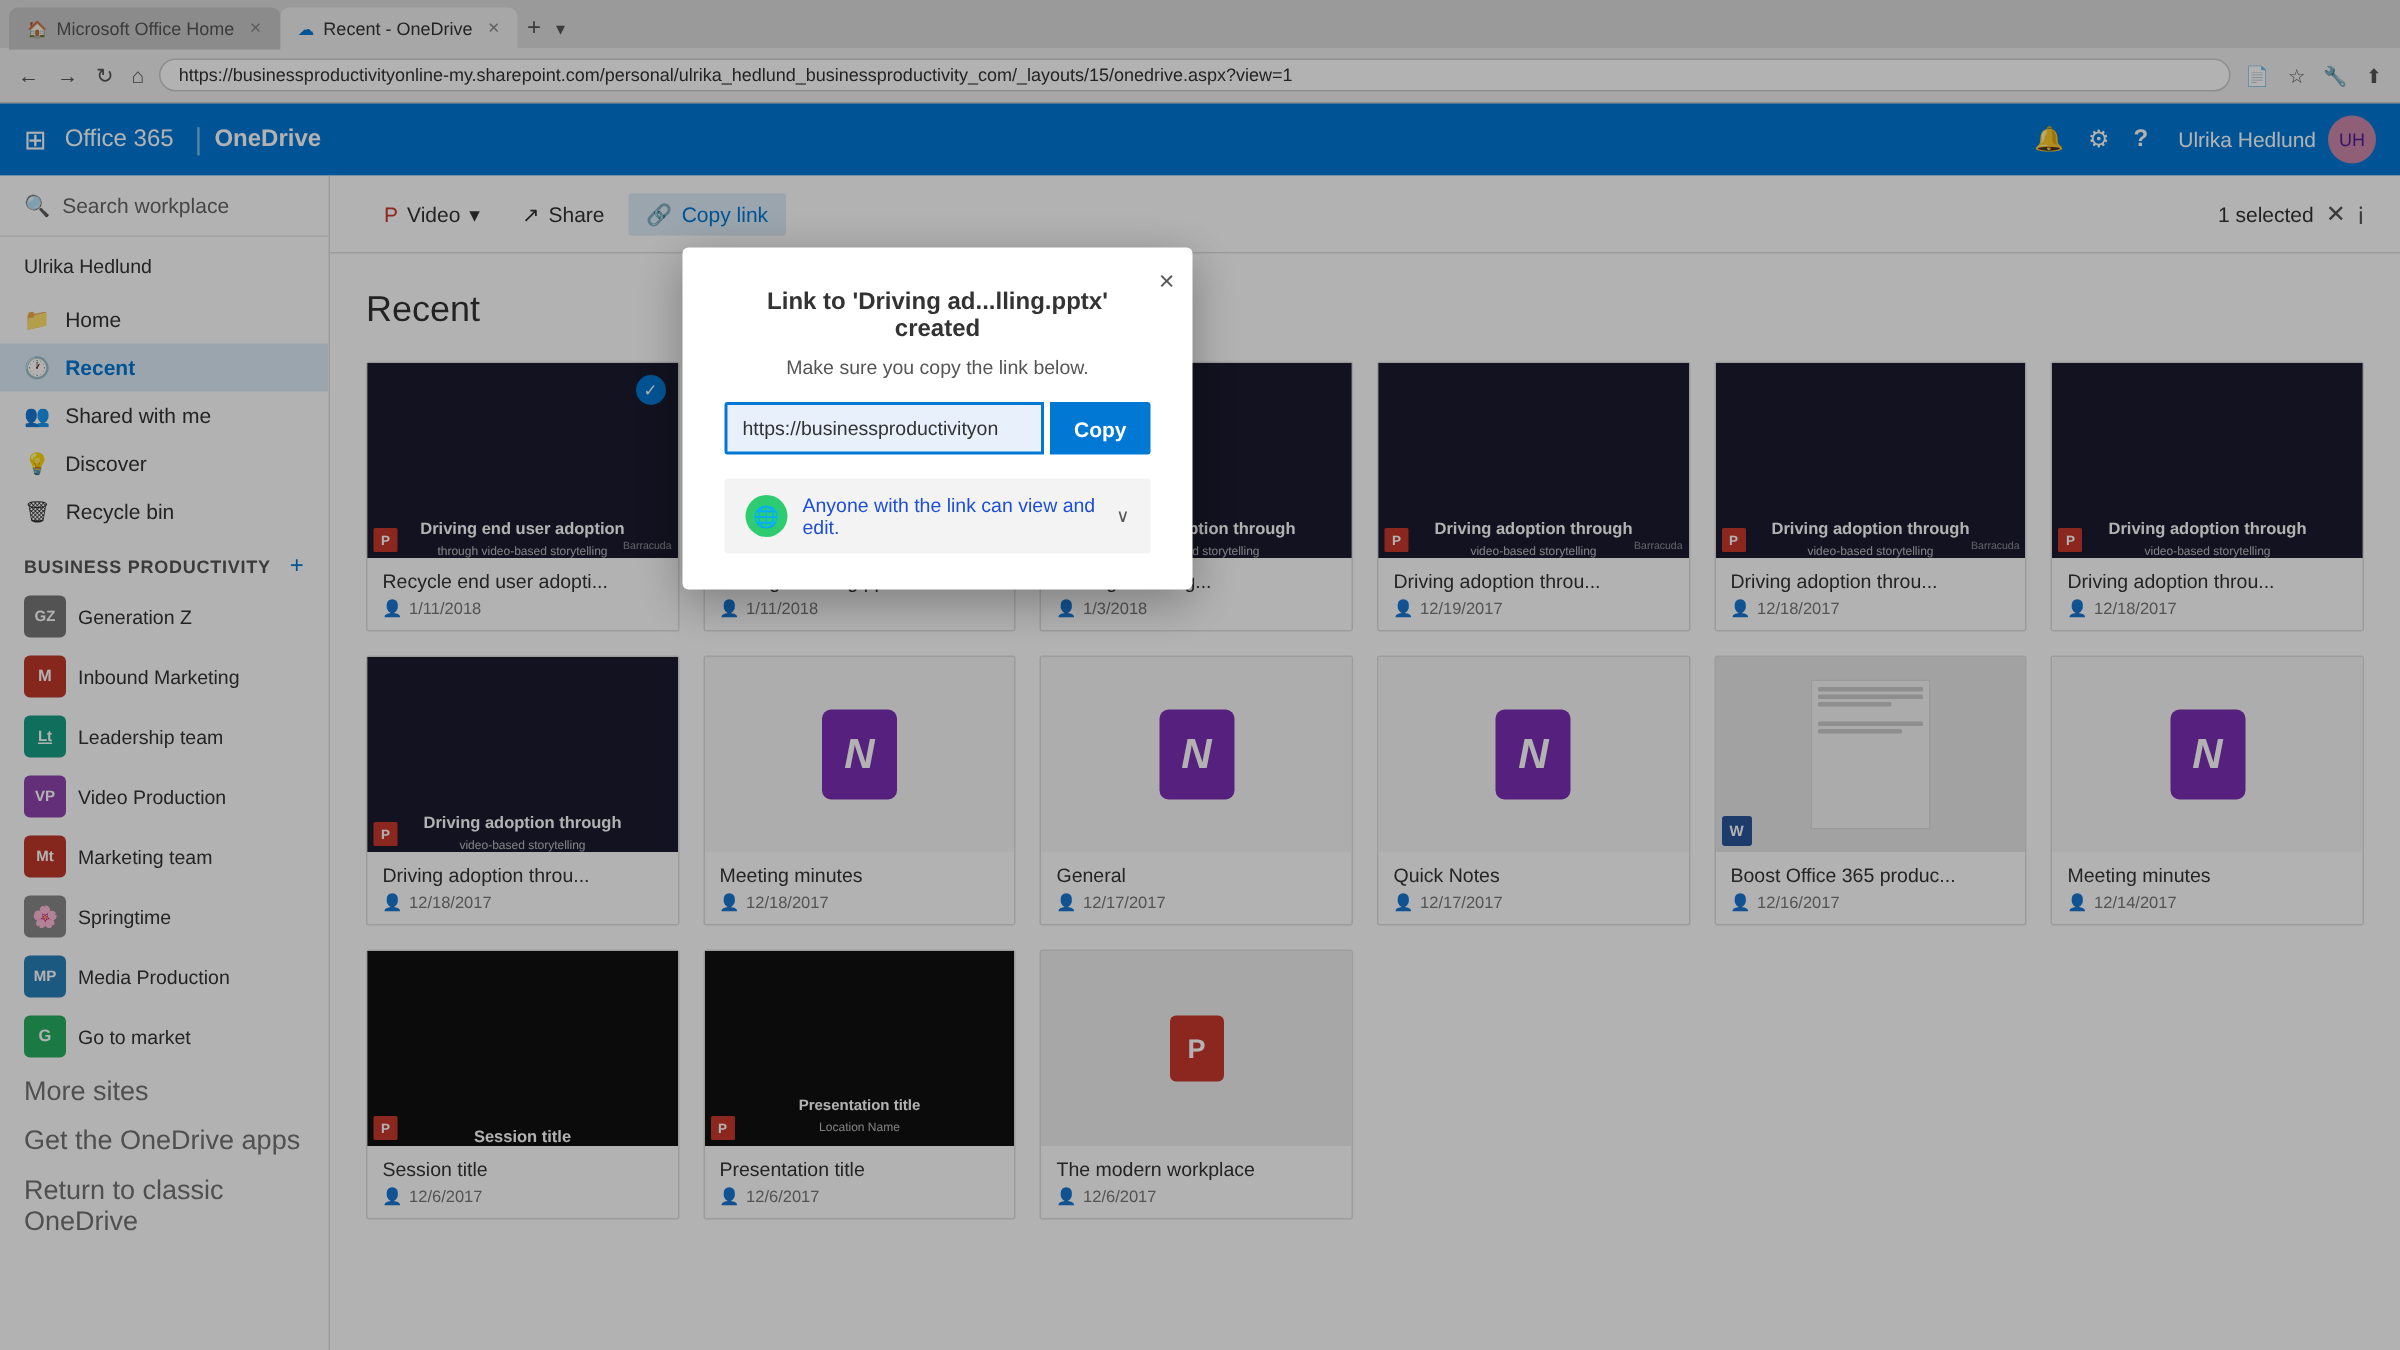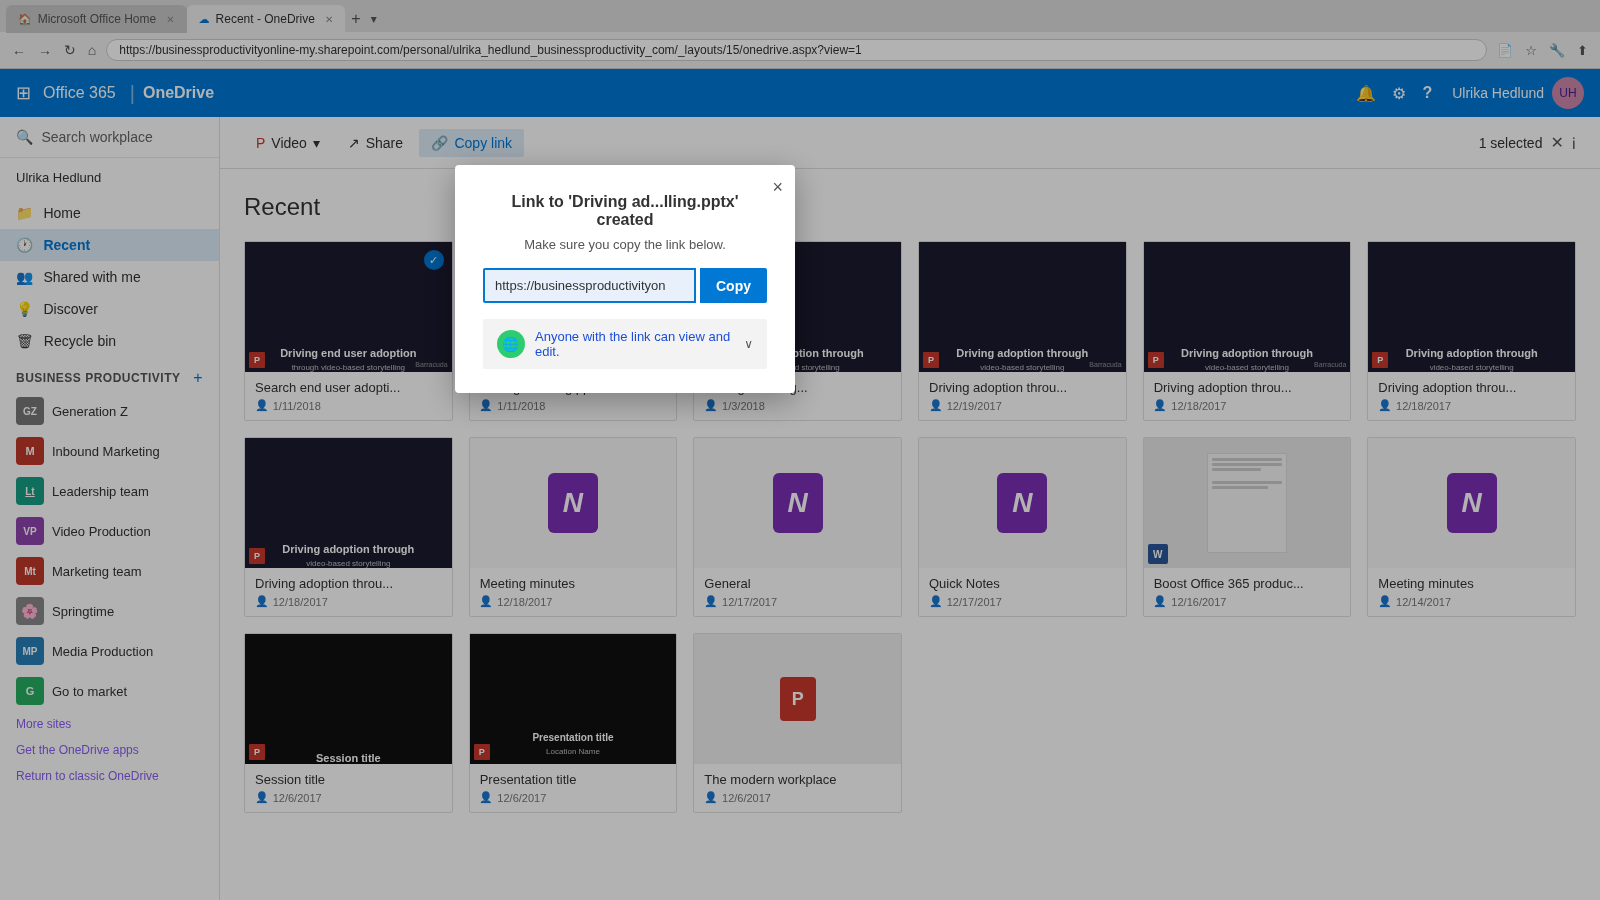--- a/index.html
+++ b/index.html
@@ -46,21 +46,21 @@
     .sidebar-search-icon { color: #666; font-size: 14px; }
     .sidebar-search-text { color: #666; font-size: 14px; }
     .sidebar-user { padding: 12px 16px; font-size: 13px; color: #333; font-weight: 500; }
     .sidebar-nav-item { display: flex; align-items: center; gap: 10px; padding: 8px 16px; cursor: pointer; color: #333; font-size: 14px; }
     .sidebar-nav-item.active { background: #deecf9; color: #0078d4; font-weight: 600; }
     .sidebar-nav-icon { font-size: 14px; }
     .sidebar-section-header { display: flex; align-items: center; justify-content: space-between; padding: 12px 16px 4px; font-size: 12px; color: #555; font-weight: 600; text-transform: uppercase; letter-spacing: 0.5px; }
     .sidebar-add-btn { cursor: pointer; color: #0078d4; font-size: 16px; font-weight: 300; }
     .sidebar-site-item { display: flex; align-items: center; gap: 8px; padding: 6px 16px; cursor: pointer; font-size: 13px; color: #333; }
     .site-avatar { width: 28px; height: 28px; border-radius: 4px; display: flex; align-items: center; justify-content: center; font-size: 11px; font-weight: 600; color: white; flex-shrink: 0; }
-    .sidebar-link { padding: 6px 16px; font-size: 12px; color: #8b5cf6; cursor: pointer; }
+    .sidebar-link { padding: 6px 16px; font-size: 18px; color: #737373; cursor: pointer; }
 
     
     .content { flex: 1; overflow-y: auto; background: #fff; }
     .content-toolbar { display: flex; align-items: center; padding: 8px 24px; border-bottom: 1px solid #e0e0e0; gap: 4px; height: 52px; flex-shrink: 0; position: sticky; top: 0; background: #fff; z-index: 10; }
     .toolbar-btn { display: flex; align-items: center; gap: 6px; padding: 6px 12px; border: none; background: none; cursor: pointer; color: #333; font-size: 14px; border-radius: 2px; }
     .toolbar-btn.active { background: #deecf9; color: #0078d4; }
     .toolbar-spacer { flex: 1; }
     .selected-badge { display: flex; align-items: center; gap: 8px; font-size: 14px; color: #333; }
     .selected-close { cursor: pointer; color: #555; font-size: 16px; }
     .selected-info { cursor: pointer; color: #555; font-size: 16px; }
@@ -269,21 +269,21 @@
             <div class="file-thumbnail">
               <div class="ppt-thumb ppt-dark">
                 <div class="thumb-title-big">Driving end user adoption</div>
                 <div class="thumb-subtitle">through video-based storytelling</div>
                 <div class="thumb-logo-area">Barracuda</div>
                 <div class="ppt-badge-p">P</div>
               </div>
               <div class="file-check">✓</div>
             </div>
             <div class="file-info">
-              <div class="file-name">Search end user adopti...</div>
+              <div class="file-name">Recycle end user adopti...</div>
               <div class="file-meta">
                 <span class="file-shared-icon">👤</span>
                 <span>1/11/2018</span>
               </div>
             </div>
           </div>
 
           <div class="file-card">
             <div class="file-thumbnail">
               <div class="ppt-thumb ppt-dark">

